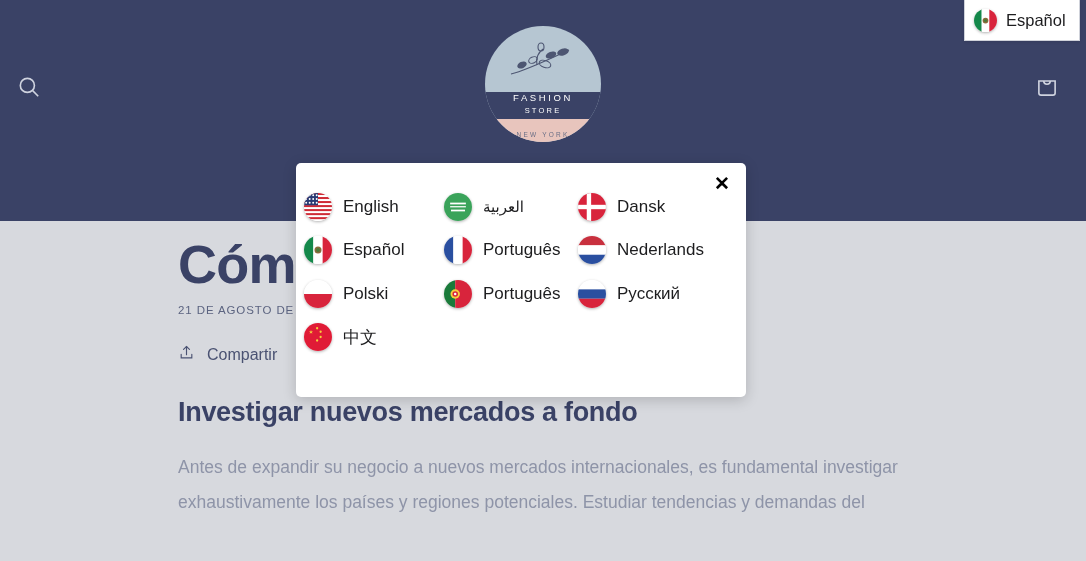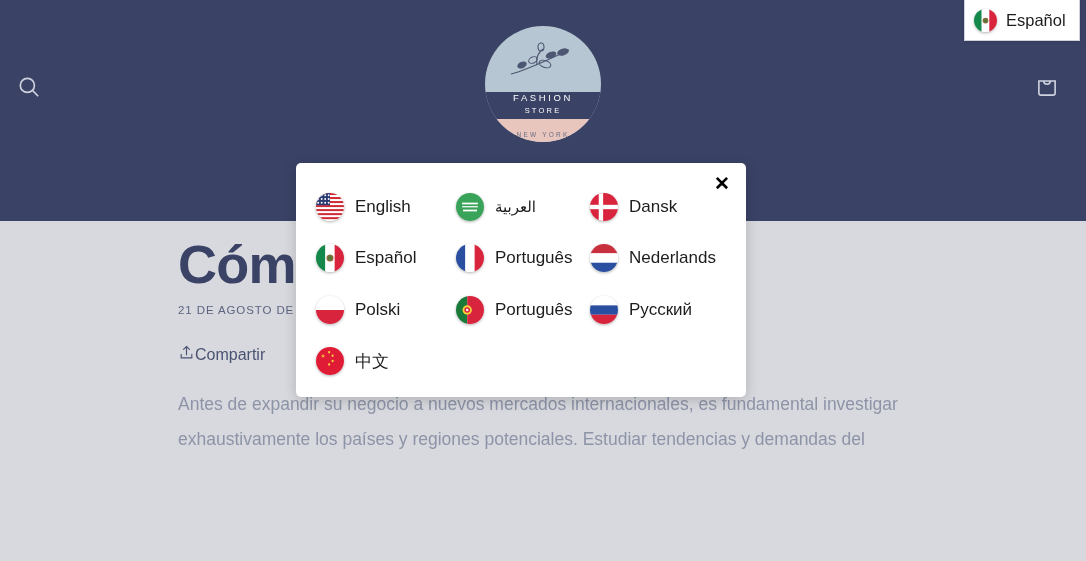--- a/index.html
+++ b/index.html
@@ -166,21 +166,21 @@
     color: #5c6480;
     font-size: 11.5px;
     letter-spacing: 0.9px;
     font-weight: 500;
   }
 
   .share-row {
     margin-top: 28px;
     display: flex;
     align-items: center;
-    gap: 0;
+    gap: 12px;
     cursor: pointer;
     width: fit-content;
   }
 
   .share-label {
     color: #4a5272;
     font-size: 16px;
   }
 
   .body-heading {
@@ -254,22 +254,22 @@
     line-height: 1;
   }
 
   .lang-grid {
     position: absolute;
     left: 0;
     top: 24px;
     width: 100%;
     display: grid;
     grid-template-columns: 140px 134px 160px;
-    padding-left: 14px;
-    row-gap: 12px;
+    padding-left: 2px;
+    row-gap: 4px;
   }
 
   .lang-item {
     display: flex;
     align-items: center;
     gap: 11px;
     height: 39.5px;
     padding-left: 6px;
     cursor: pointer;
   }
@@ -358,20 +358,21 @@
         <svg width="17" height="17" viewBox="0 0 24 24" fill="none" stroke="#4a5272" stroke-width="1.6" stroke-linecap="round">
           <path d="M12 3.5 V15"></path>
           <path d="M7.8 7.6 L12 3.5 L16.2 7.6"></path>
           <path d="M4.5 14.5 V19.5 H19.5 V14.5"></path>
         </svg>
       </span>
       <span class="share-label">Compartir</span>
     </div>
   </div>
 
+  <h2 class="body-heading">Investigar nuevos mercados a fondo</h2>
   <p class="body-para">Antes de expandir su negocio a nuevos mercados internacionales, es fundamental investigar exhaustivamente los países y regiones potenciales. Estudiar tendencias y demandas del</p>
 </div>
 
 <div class="lang-switcher">
   <span class="flag small" id="switcher-flag"><svg viewBox="0 0 32 32" width="100%" height="100%" preserveAspectRatio="xMidYMid slice">
         <rect width="10.7" height="32" fill="#14884a"></rect>
         <rect x="10.7" width="10.6" height="32" fill="#fff"></rect>
         <rect x="21.3" width="10.7" height="32" fill="#d8243c"></rect>
         <circle cx="16" cy="16" r="4" fill="#8a6a3a"></circle>
         <circle cx="16" cy="16" r="2.2" fill="#4d7a3a"></circle>

